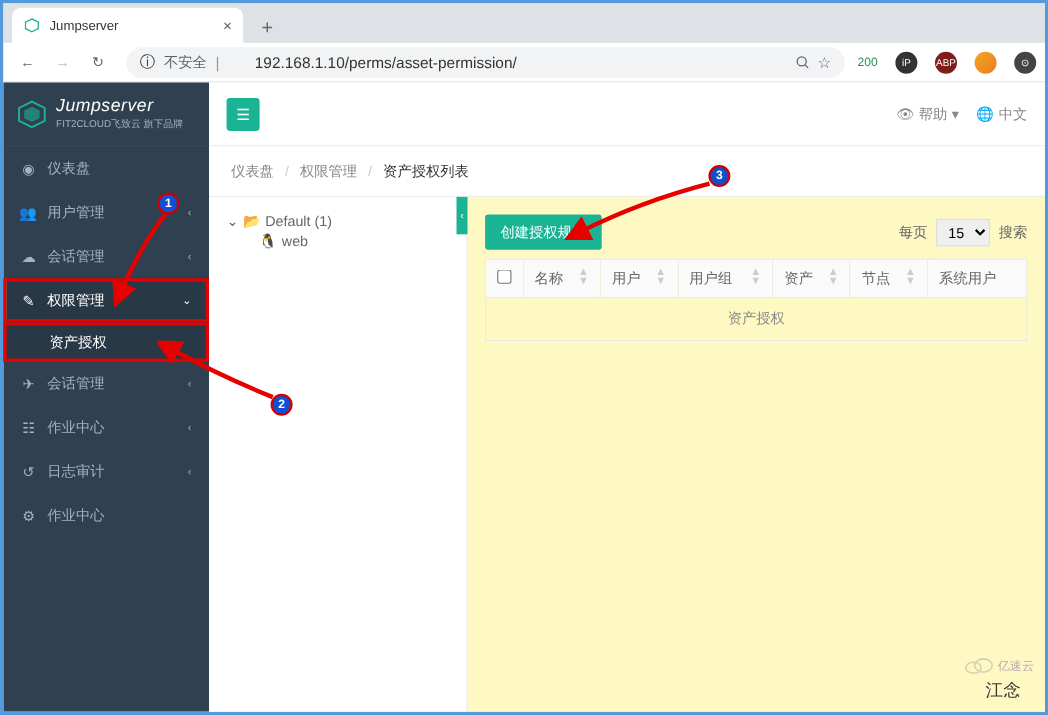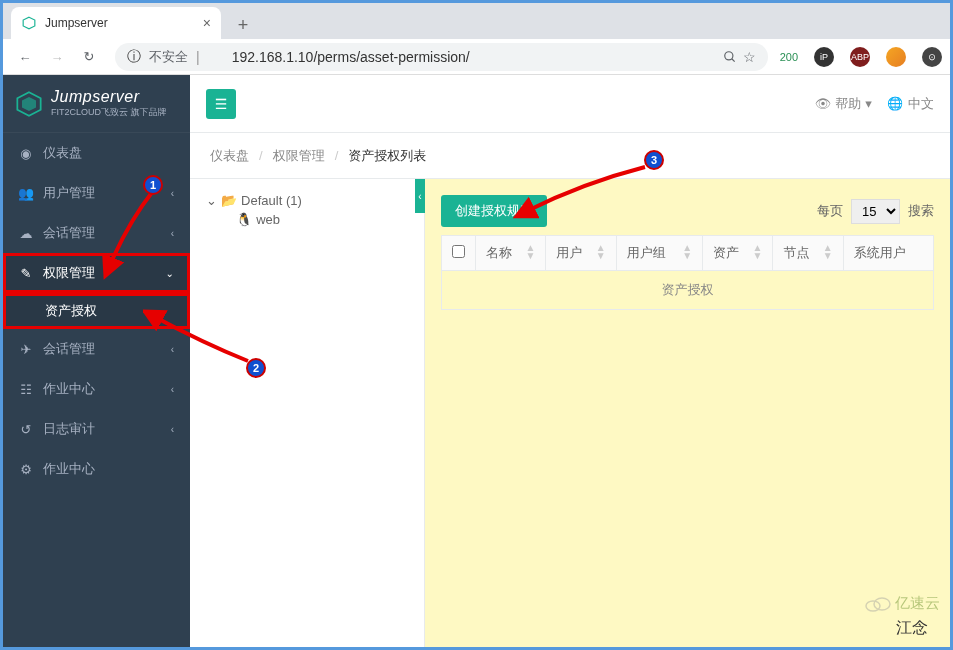--- a/index.html
+++ b/index.html
@@ -68,21 +68,21 @@
     table { width: 100%; border-collapse: collapse; font-size: 13px; }
     th { border: 1px solid #e7eaec; padding: 8px 10px; text-align: left; color: #666; font-weight: normal; background: #fafafa; position: relative; }
     th .sort { float: right; color: #ccc; font-size: 10px; line-height: 8px; }
     td { border: 1px solid #e7eaec; padding: 10px; text-align: center; color: #888; }
     th.checkbox-col { width: 30px; text-align: center; }
     
     
     .marker { position: absolute; width: 20px; height: 20px; background: #1050d0; border: 2px solid #cc0000; border-radius: 50%; color: #fff; font-weight: bold; font-size: 11px; display: flex; align-items: center; justify-content: center; z-index: 100; }
     .arrow { position: absolute; z-index: 99; pointer-events: none; }
     
-    .watermark { position: absolute; right: 10px; bottom: 34px; opacity: 0.4; font-size: 15px; color: #4d7c0f; display:flex; align-items:center; gap:4px; }
+    .watermark { position: absolute; right: 10px; bottom: 34px; opacity: 0.4; font-size: 11px; color: #4c1d95; display:flex; align-items:center; gap:4px; }
     .watermark2 { position: absolute; right: 22px; bottom: 8px; font-size: 16px; color: #333; }
   </style>
 </head>
 <body>
 
 <div class="browser-tabs">
   <div class="tab">
     <span class="tab-favicon">
       <svg width="14" height="14" viewBox="0 0 24 24">
           <polygon points="12,2 22,7 22,17 12,22 2,17 2,7" fill="none" stroke="#1ab394" stroke-width="2"></polygon>

